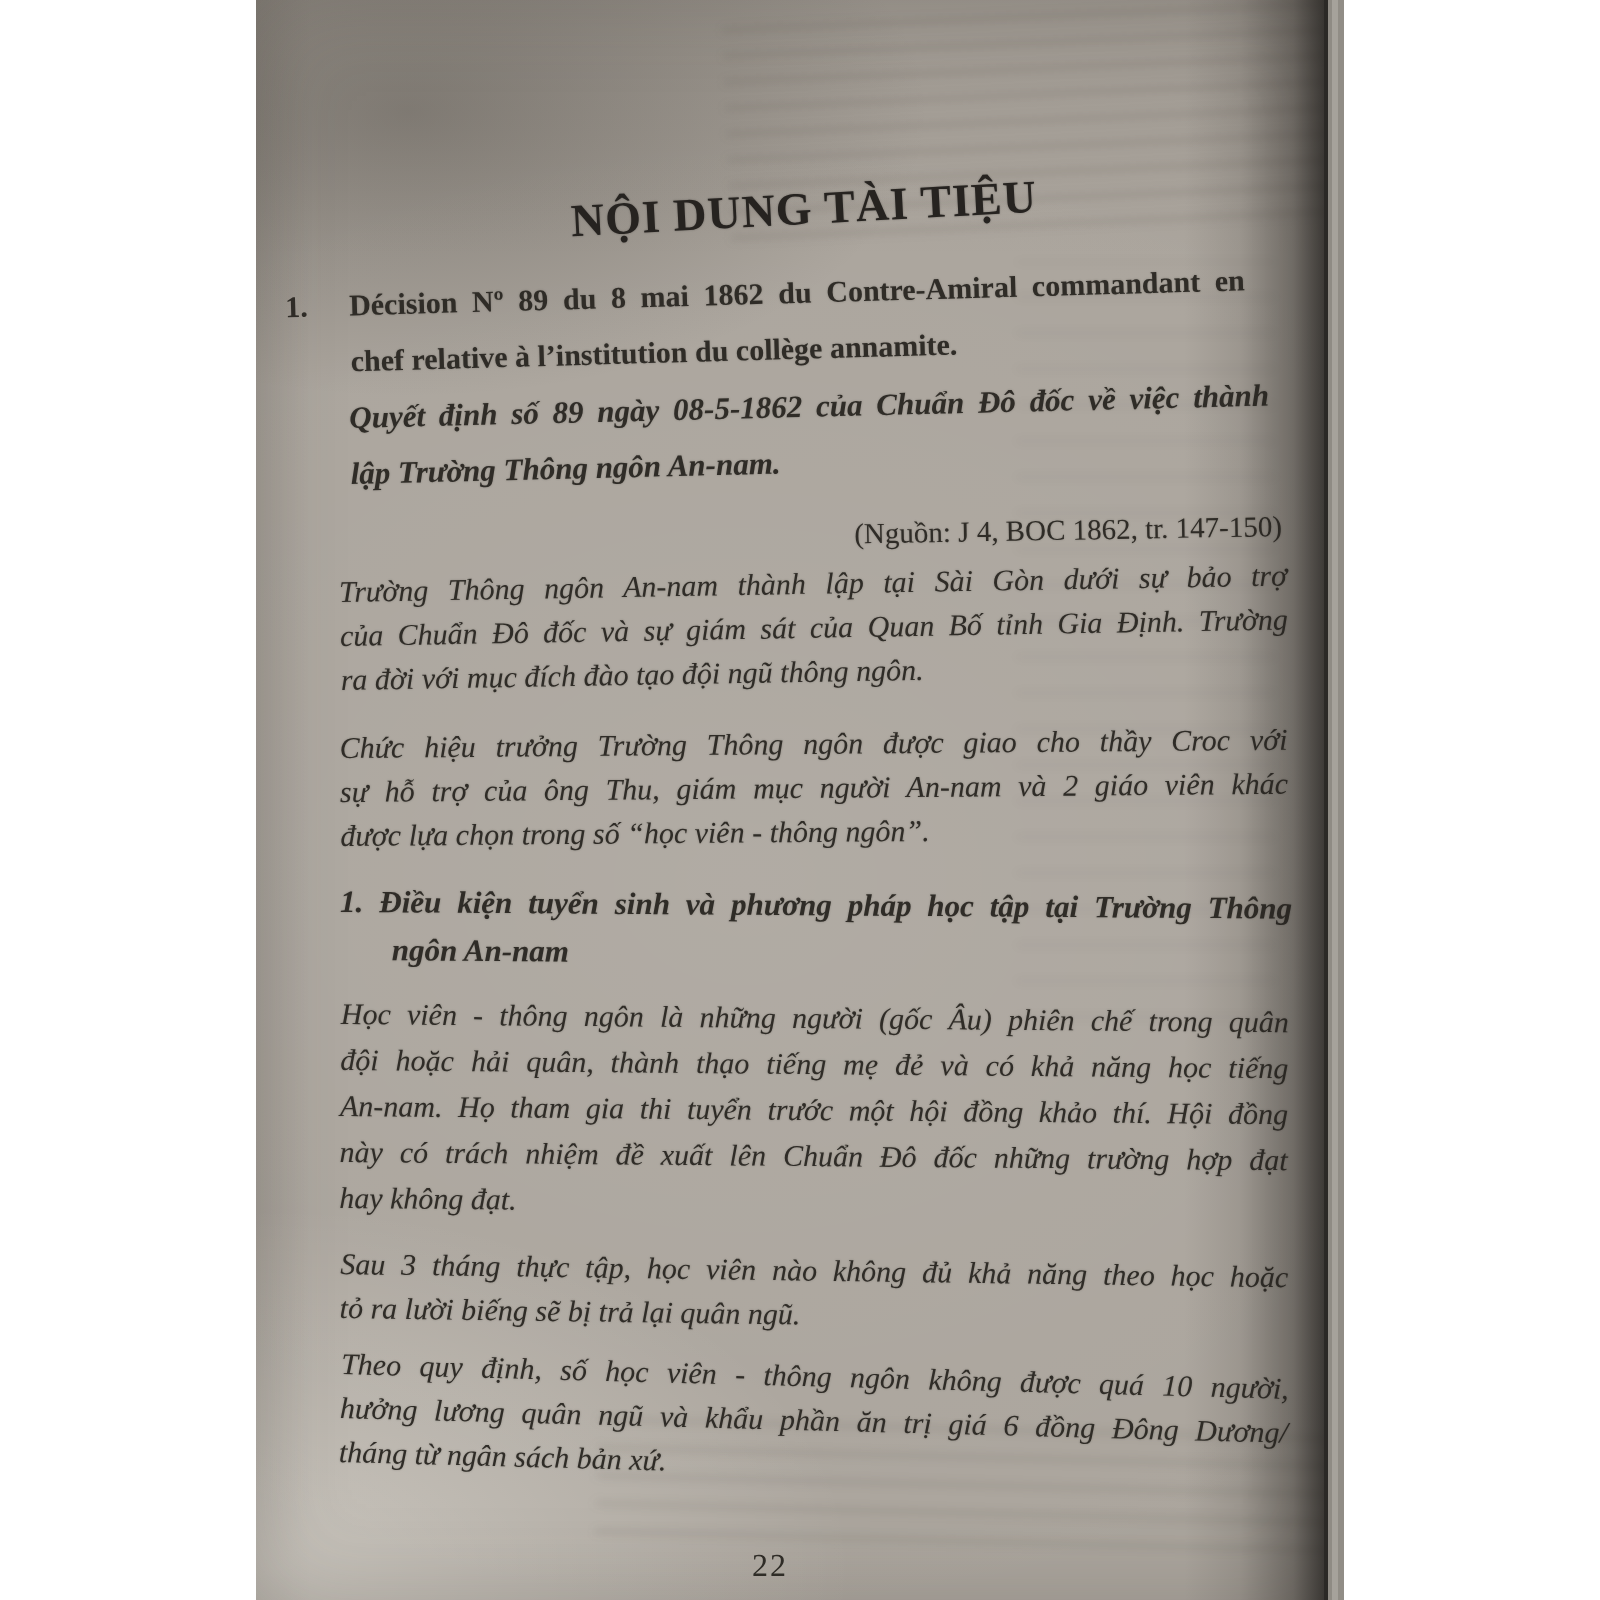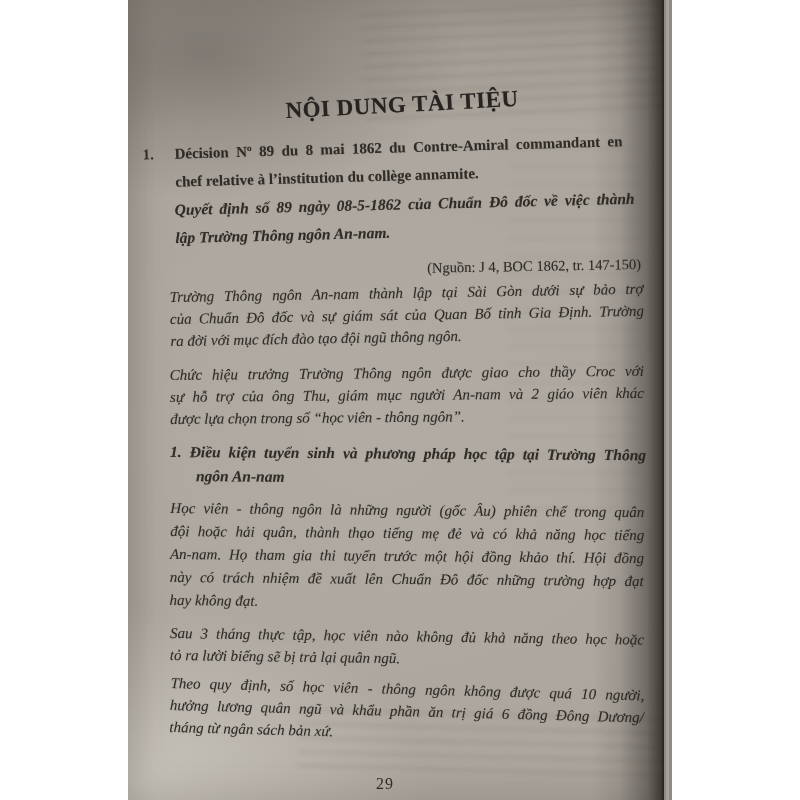--- a/index.html
+++ b/index.html
@@ -142,21 +142,21 @@
         <div class="line last">tỏ ra lười biếng sẽ bị trả lại quân ngũ.</div>
       </div>
 
       <div class="blk para p5-blk">
         <div class="line">Theo quy định, số học viên - thông ngôn không được quá 10 người,</div>
         <div class="line">hưởng lương quân ngũ và khẩu phần ăn trị giá 6 đồng Đông Dương/</div>
         <div class="line last">tháng từ ngân sách bản xứ.</div>
       </div>
 
       <div class="blk pageno-blk">
-        <span class="n">29</span>
+        <span class="n">22</span>
       </div>
 
     </div>
 
     <div class="edge-shade"></div>
     <div class="fore-edge"></div>
   </div>
 </div>
 
 </body></html>

